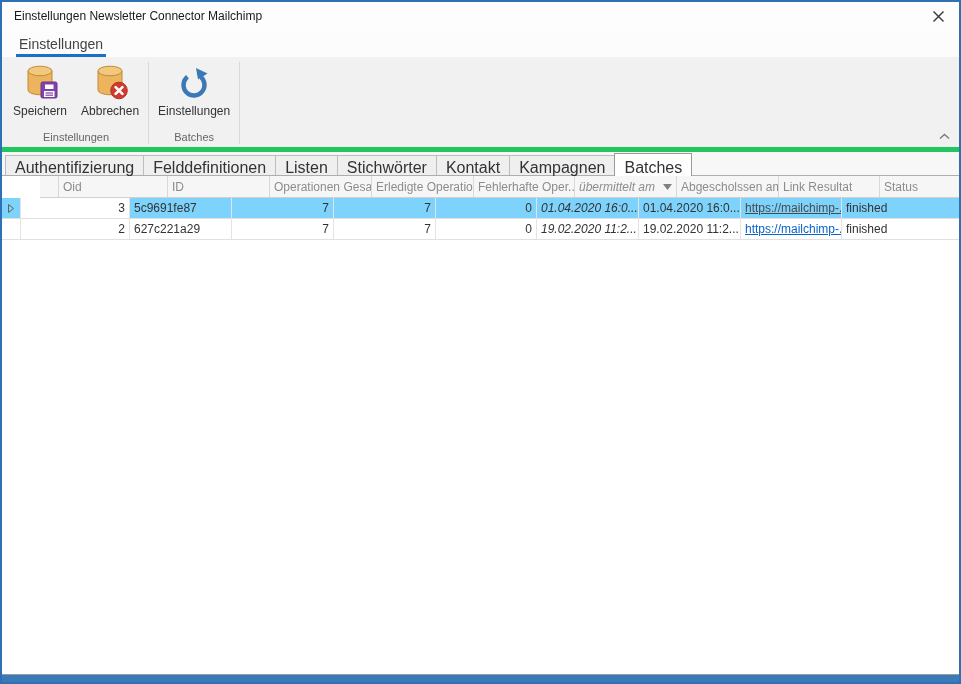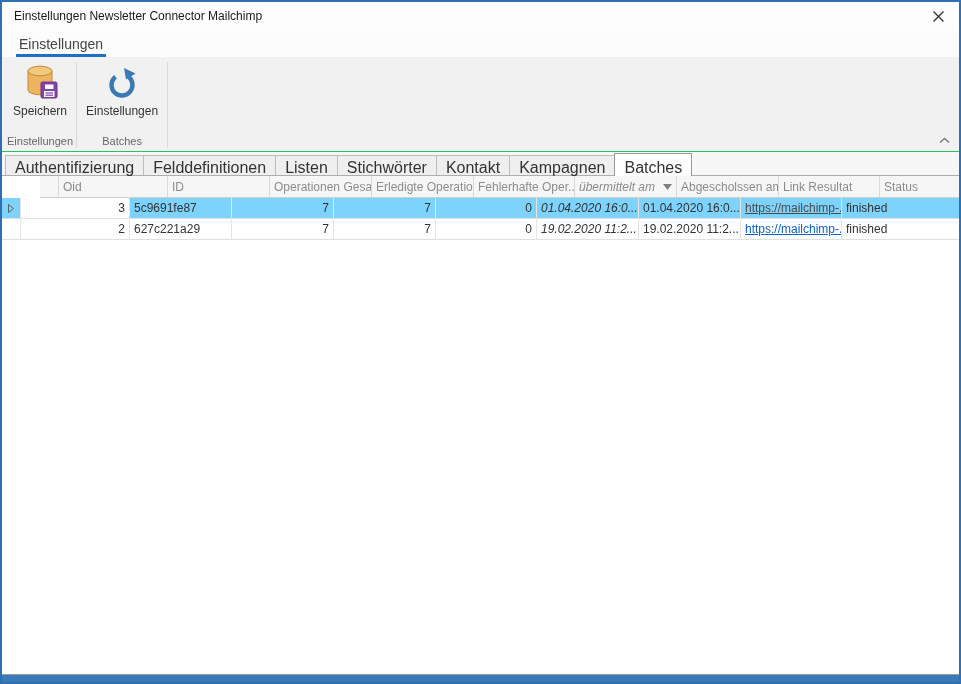--- a/index.html
+++ b/index.html
@@ -34,21 +34,21 @@
   }
   .ribbon-tab {
     font-size: 14px; color: #444;
     padding: 2px 3px 2px 3px;
     border-bottom: 3px solid #1b6fc4;
   }
 
   
   .ribbon {
     height: 95px; background: #f1f1f1;
-    border-bottom: 1px solid #22c55e;
+    border-bottom: 5px solid #22c55e;
     display: flex; align-items: stretch;
     position: relative; flex: 0 0 auto;
     padding-left: 4px;
   }
   .rib-group { display: flex; flex-direction: column; }
   .rib-buttons { display: flex; flex: 1; padding-top: 5px; }
   .rib-btn {
     display: flex; flex-direction: column; align-items: center;
     padding: 2px 7px 0 7px; min-width: 52px;
   }
@@ -151,20 +151,30 @@
             <path d="M6 7 v19 a12 4.8 0 0 0 24 0 V7" fill="#ecb45f" stroke="#c08b34" stroke-width="1"></path>
             <ellipse cx="18" cy="7" rx="12" ry="4.8" fill="#f2c87e" stroke="#c08b34" stroke-width="1"></ellipse>
             <rect x="19" y="18" width="16" height="16" rx="1.5" fill="#8041a8" stroke="#6d3590" stroke-width="1"></rect>
             <rect x="23" y="20.5" width="8.5" height="4.5" fill="#ffffff"></rect>
             <rect x="22" y="27" width="10.5" height="6" fill="#ffffff"></rect>
             <line x1="23.5" y1="29" x2="31" y2="29" stroke="#8041a8" stroke-width="1.2"></line>
             <line x1="23.5" y1="31.2" x2="31" y2="31.2" stroke="#8041a8" stroke-width="1.2"></line>
           </svg>
           <span class="rib-btn-label">Speichern</span>
         </div>
+        <div class="rib-btn">
+          <svg class="icon" viewBox="0 0 36 38">
+            <path d="M6 7 v19 a12 4.8 0 0 0 24 0 V7" fill="#ecb45f" stroke="#c08b34" stroke-width="1"></path>
+            <ellipse cx="18" cy="7" rx="12" ry="4.8" fill="#f2c87e" stroke="#c08b34" stroke-width="1"></ellipse>
+            <circle cx="27" cy="26.5" r="8.3" fill="#cf3a2e" stroke="#b33026" stroke-width="1"></circle>
+            <line x1="23.6" y1="23.1" x2="30.4" y2="29.9" stroke="#ffffff" stroke-width="2.6" stroke-linecap="round"></line>
+            <line x1="30.4" y1="23.1" x2="23.6" y2="29.9" stroke="#ffffff" stroke-width="2.6" stroke-linecap="round"></line>
+          </svg>
+          <span class="rib-btn-label">Abbrechen</span>
+        </div>
       </div>
       <div class="rib-group-label">Einstellungen</div>
     </div>
 
     <div class="rib-sep"></div>
 
     <div class="rib-group">
       <div class="rib-buttons">
         <div class="rib-btn">
           <svg class="icon" viewBox="0 0 36 38">

